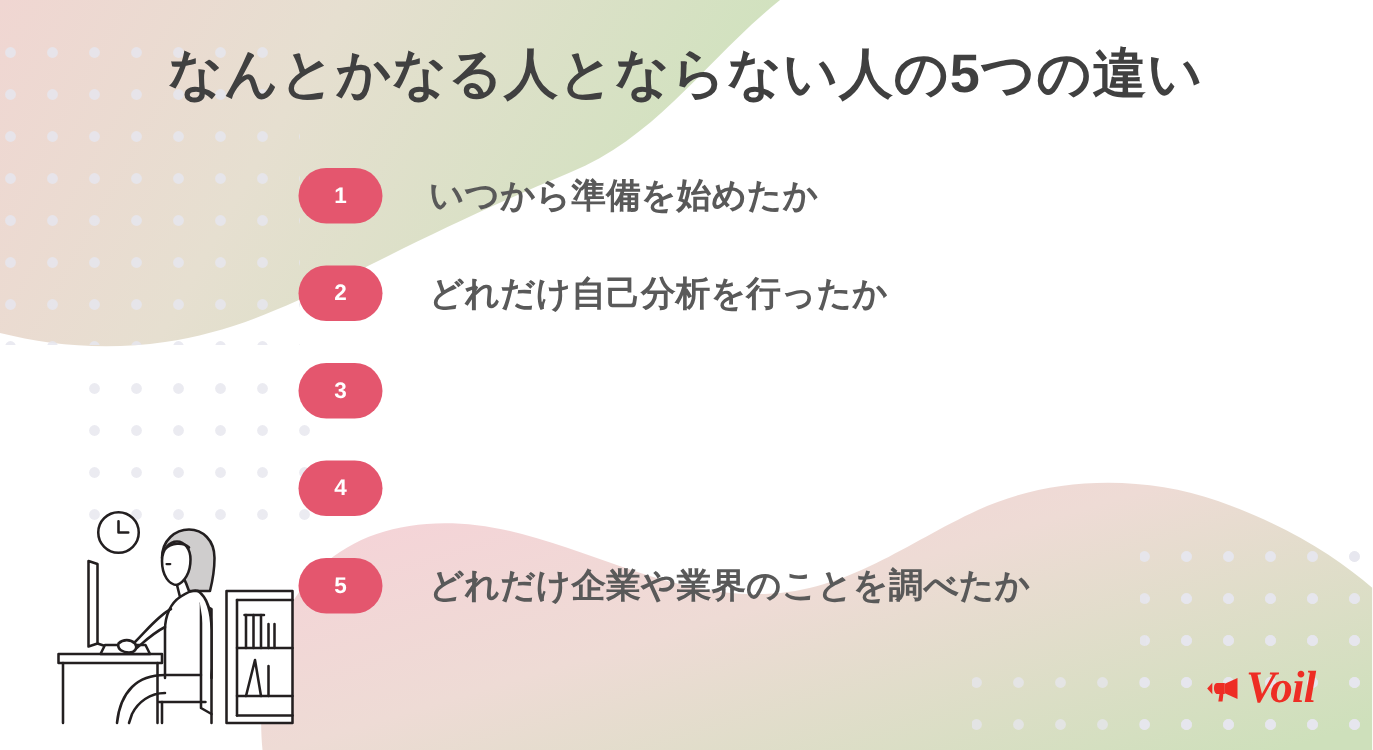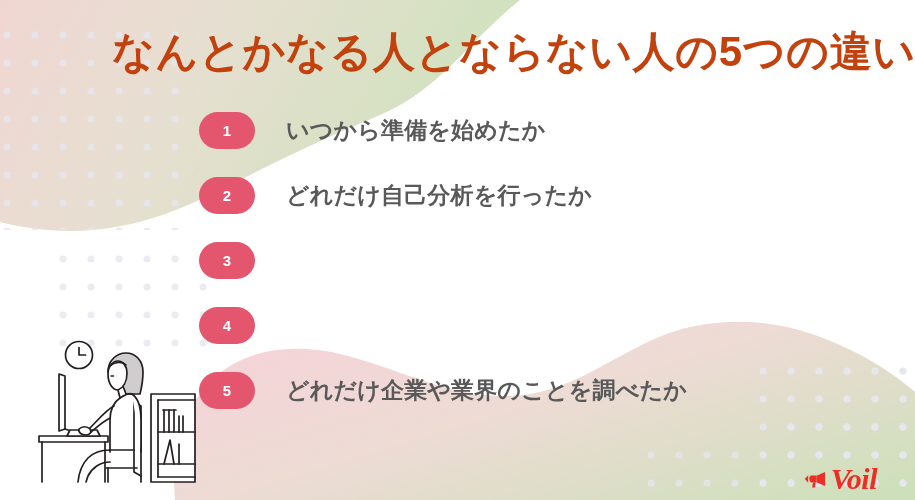--- a/index.html
+++ b/index.html
@@ -27,23 +27,23 @@
     width: 915px;
     height: 500px;
     pointer-events: none;
   }
 
   
   .title {
     position: absolute;
     left: 112px;
     top: 26px;
-    font-size: 42px;
+    font-size: 36px;
     font-weight: bold;
-    color: #c2410c;
+    color: #404040;
     letter-spacing: 0.5px;
     white-space: nowrap;
     line-height: 1.25;
   }
 
   
   .list {
     position: absolute;
     left: 199px;
     top: 110px;
@@ -84,21 +84,21 @@
     left: 22px;
     top: 332px;
     width: 175px;
     height: 160px;
   }
 
   
   .logo {
     position: absolute;
     right: 38px;
-    bottom: 4px;
+    bottom: 24px;
     display: flex;
     align-items: center;
     height: 34px;
   }
   .logo-icon {
     width: 26px;
     height: 26px;
     margin-right: 1px;
   }
   .logo-text {

